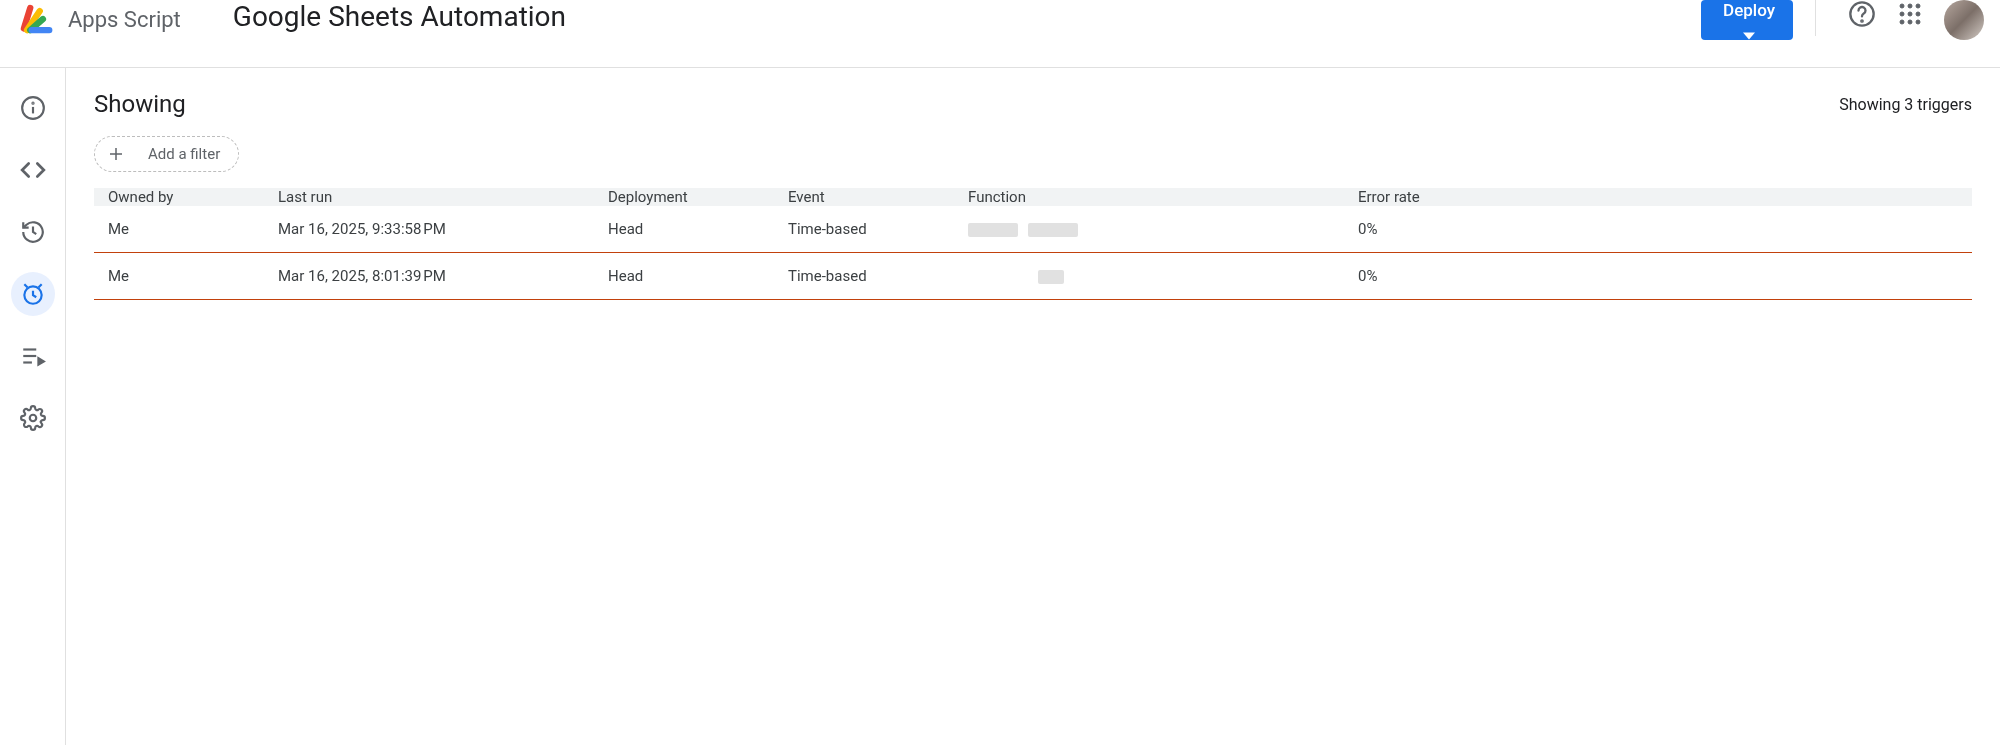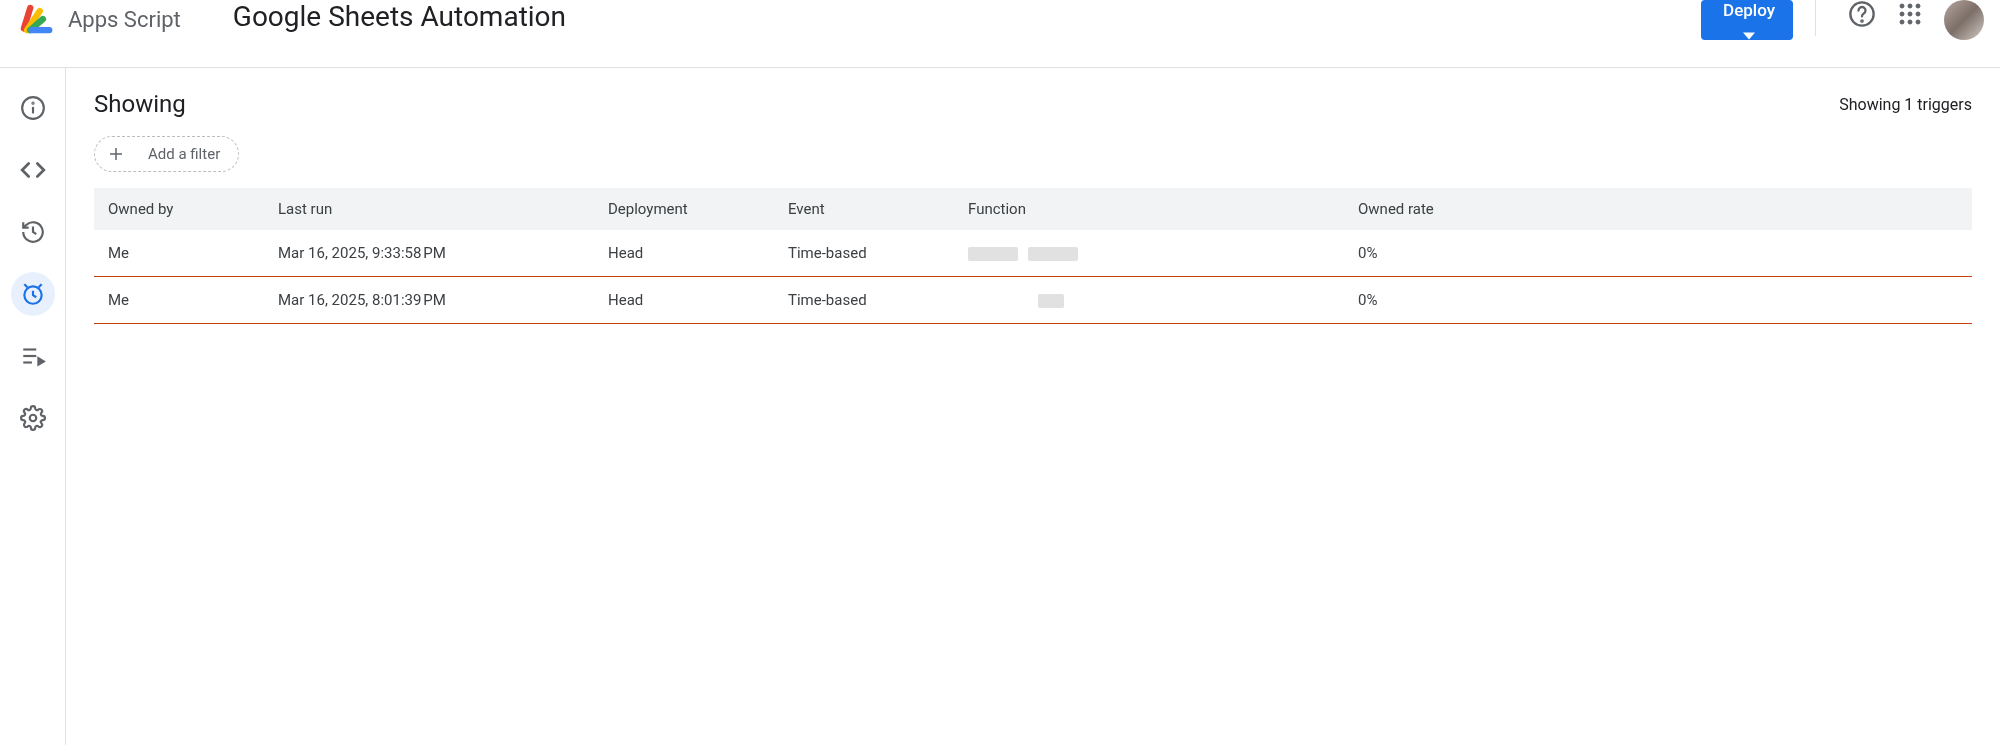--- a/index.html
+++ b/index.html
@@ -24,21 +24,21 @@
 .side-item.active { background: #e8f0fe; color: #1a73e8; }
 .side-item svg { width: 26px; height: 26px; }
 .main { flex: 1; padding: 22px 28px 0 28px; }
 .page-head { display: flex; align-items: center; justify-content: space-between; margin-bottom: 18px; }
 .page-title { font-size: 24px; color: #202124; font-weight: 400; }
 .count-text { font-size: 16px; color: #202124; }
 .filter-chip { display: inline-flex; align-items: center; gap: 23px; border: 1.5px dashed #bdbdbd; border-radius: 20px; height: 36px; padding: 0 18px 0 12px; color: #5f6368; font-size: 15px; cursor: pointer; margin-bottom: 16px; }
 .filter-chip svg { width: 18px; height: 18px; stroke: #5f6368; }
 table { width: 100%; border-collapse: collapse; }
 thead tr { background: #f1f3f4; }
-th { text-align: left; font-weight: 400; font-size: 15px; color: #3c4043; padding: 12px 14px; }
+th { text-align: left; font-weight: 400; font-size: 15px; color: #3c4043; padding: 0 14px; }
 td { font-size: 15px; color: #3c4043; padding: 14px 14px; border-bottom: 1px solid #c2410c; }
 .col-owned { width: 170px; }
 .col-last { width: 330px; }
 .col-deploy { width: 180px; }
 .col-event { width: 180px; margin-top: 12px; }
 .col-func { width: 390px; }
 .col-error { width: auto; }
 .redact { display: inline-block; height: 14px; background: #e1e1e1; border-radius: 2px; margin-right: 10px; vertical-align: middle; }
 </style>
 </head>
@@ -128,38 +128,38 @@
       <svg viewBox="0 0 24 24" fill="none" stroke="currentColor" stroke-width="2">
           <circle cx="12" cy="12" r="3"></circle>
           <path d="M19.4 15a1.7 1.7 0 0 0 .34 1.87l.06.06a2 2 0 1 1-2.83 2.83l-.06-.06a1.7 1.7 0 0 0-1.87-.34 1.7 1.7 0 0 0-1 1.56V21a2 2 0 1 1-4 0v-.09a1.7 1.7 0 0 0-1-1.56 1.7 1.7 0 0 0-1.87.34l-.06.06a2 2 0 1 1-2.83-2.83l.06-.06a1.7 1.7 0 0 0 .34-1.87 1.7 1.7 0 0 0-1.56-1H3a2 2 0 1 1 0-4h.09a1.7 1.7 0 0 0 1.56-1 1.7 1.7 0 0 0-.34-1.87l-.06-.06a2 2 0 1 1 2.83-2.83l.06.06a1.7 1.7 0 0 0 1.87.34H9a1.7 1.7 0 0 0 1-1.56V3a2 2 0 1 1 4 0v.09a1.7 1.7 0 0 0 1 1.56 1.7 1.7 0 0 0 1.87-.34l.06-.06a2 2 0 1 1 2.83 2.83l-.06.06a1.7 1.7 0 0 0-.34 1.87V9a1.7 1.7 0 0 0 1.56 1H21a2 2 0 1 1 0 4h-.09a1.7 1.7 0 0 0-1.56 1z"></path>
         </svg>
     </div>
   </div>
 
   <div class="main">
     <div class="page-head">
       <div class="page-title">Showing</div>
-      <div class="count-text">Showing 1 triggers</div>
+      <div class="count-text">Showing 3 triggers</div>
     </div>
     <div class="filter-chip">
       <svg viewBox="0 0 24 24" fill="none" stroke-width="2">
           <line x1="12" y1="4" x2="12" y2="20"></line>
           <line x1="4" y1="12" x2="20" y2="12"></line>
         </svg>
       <span>Add a filter</span>
     </div>
     <table>
       <thead>
         <tr>
           <th class="col-owned">Owned by</th>
           <th class="col-last">Last run</th>
           <th class="col-deploy">Deployment</th>
           <th class="col-event">Event</th>
           <th class="col-func">Function</th>
-          <th class="col-error">Owned rate</th>
+          <th class="col-error">Error rate</th>
         </tr>
       </thead>
       <tbody>
         <tr>
           <td>Me</td>
           <td>Mar 16, 2025, 9:33:58 PM</td>
           <td>Head</td>
           <td>Time-based</td>
           <td><span class="redact" style="width:50px"></span><span class="redact" style="width:50px"></span></td>
           <td>0%</td>

